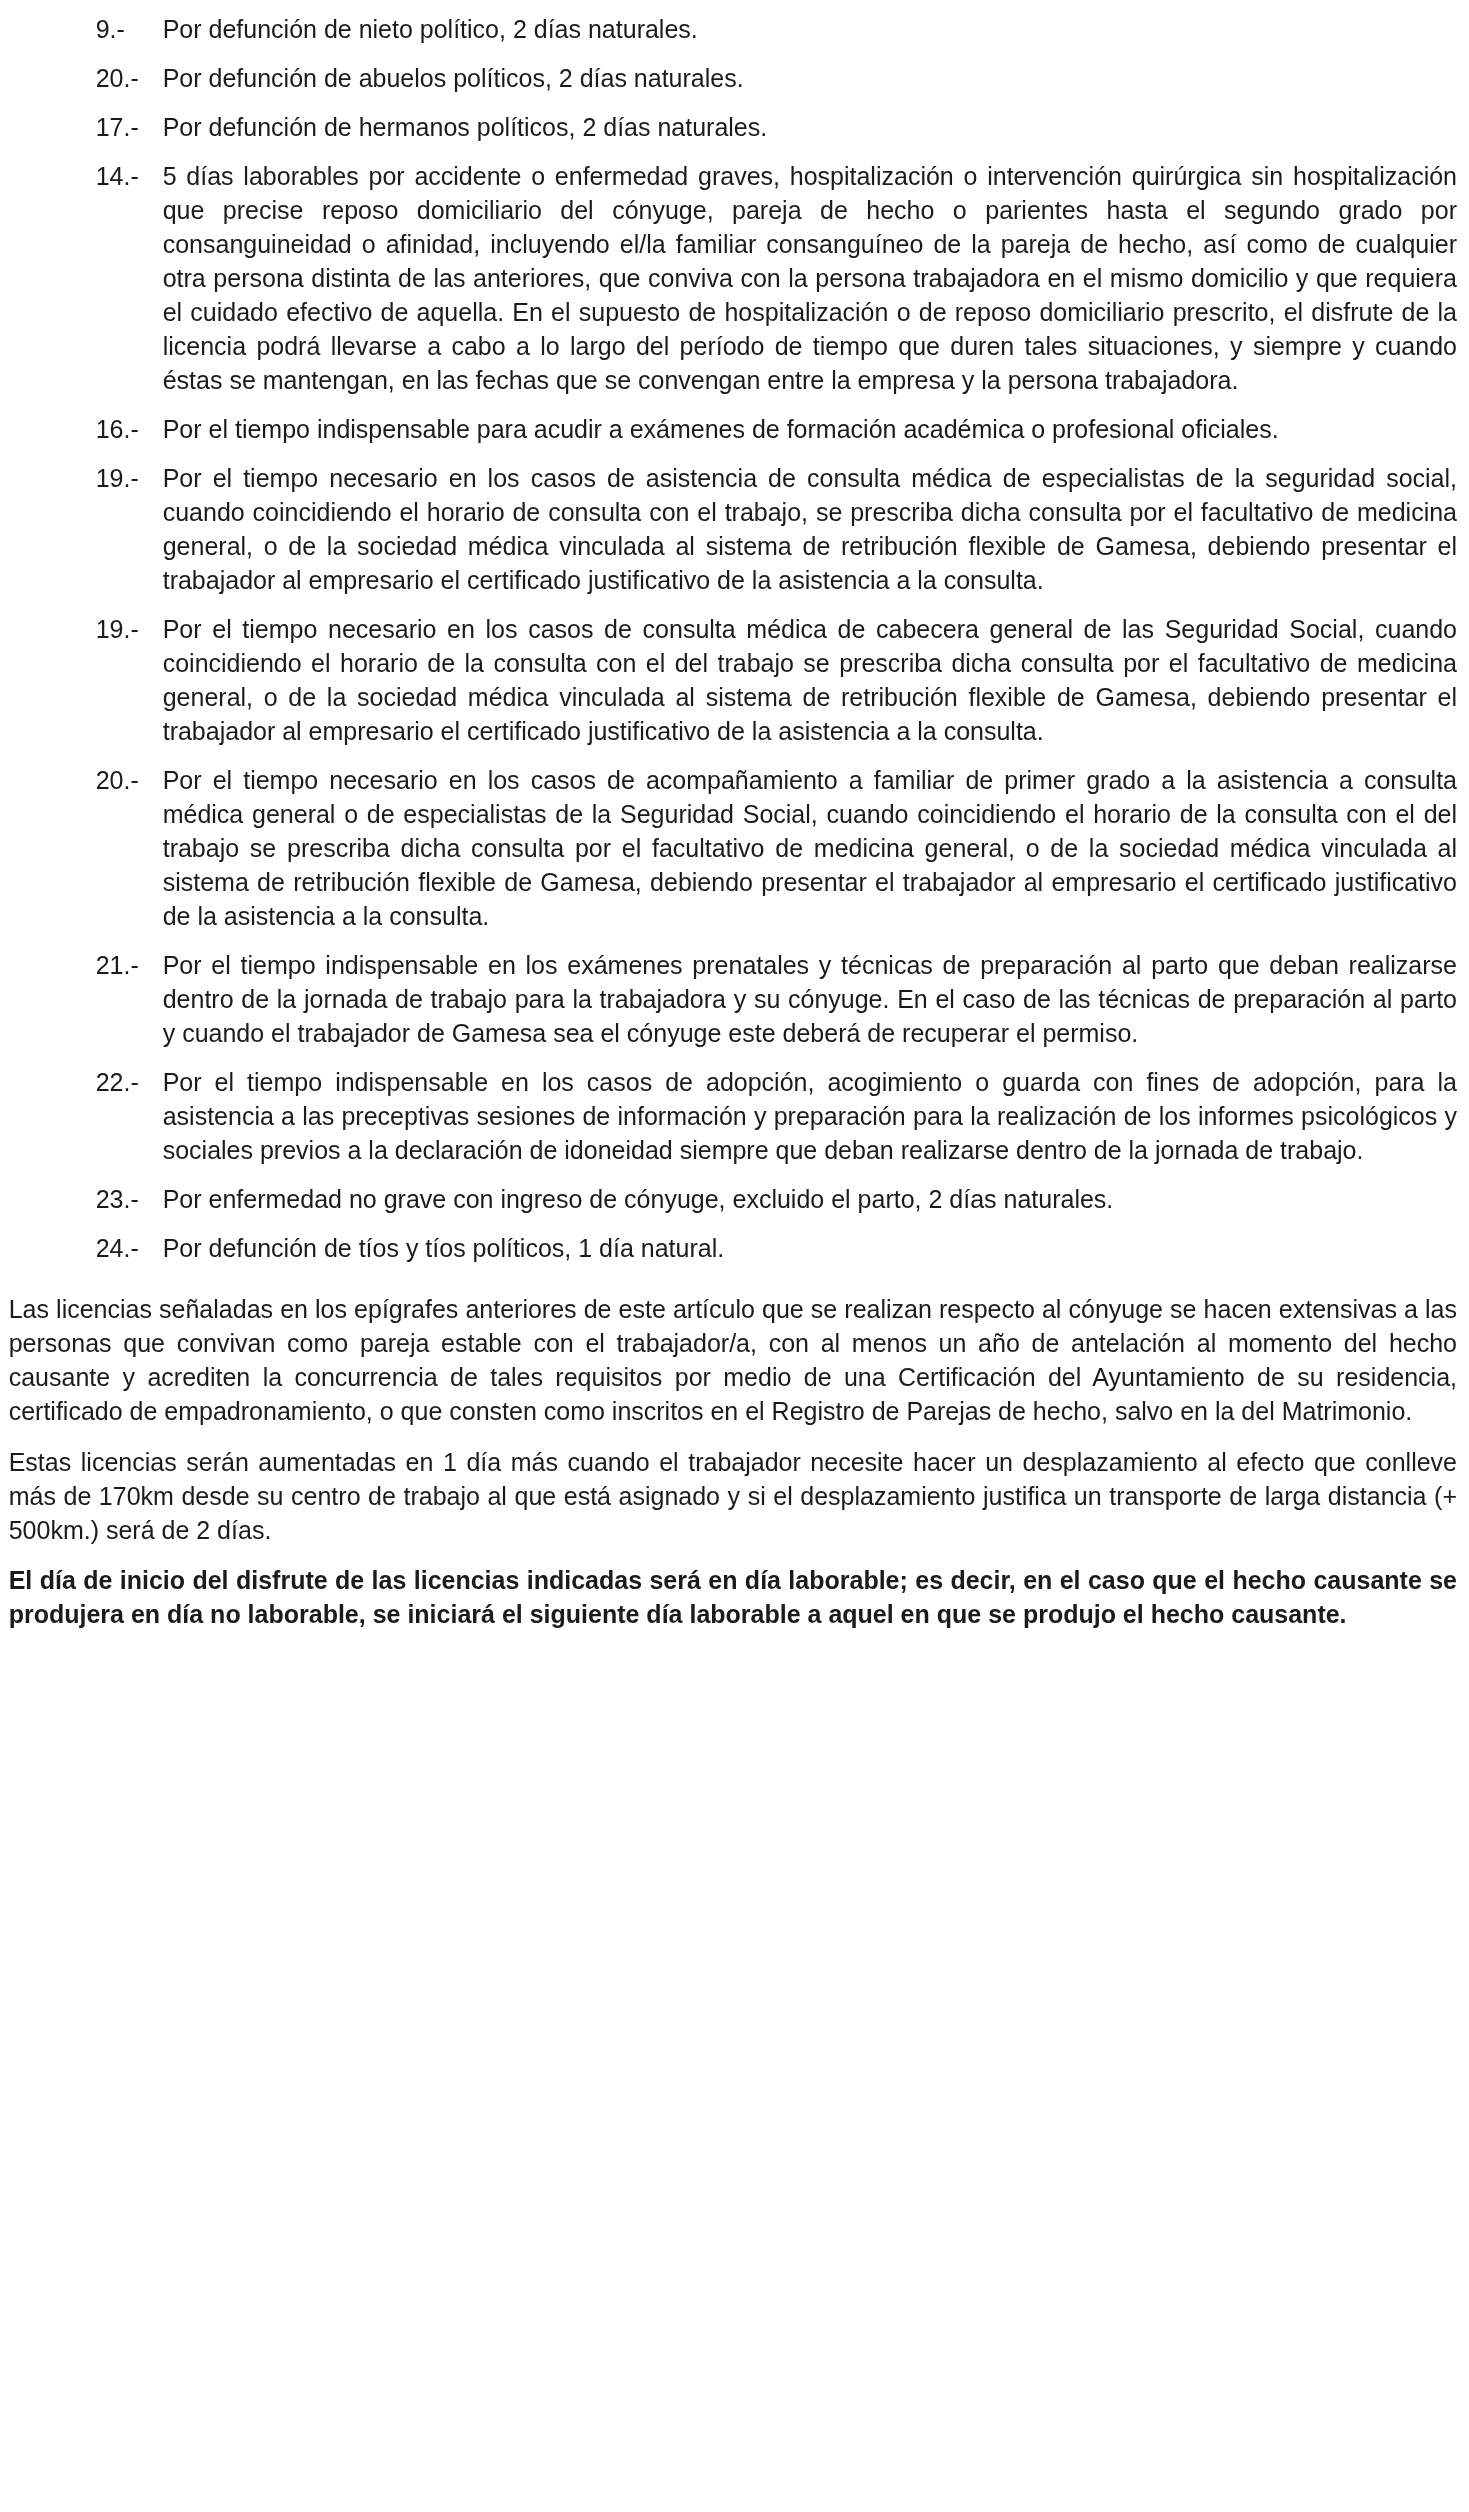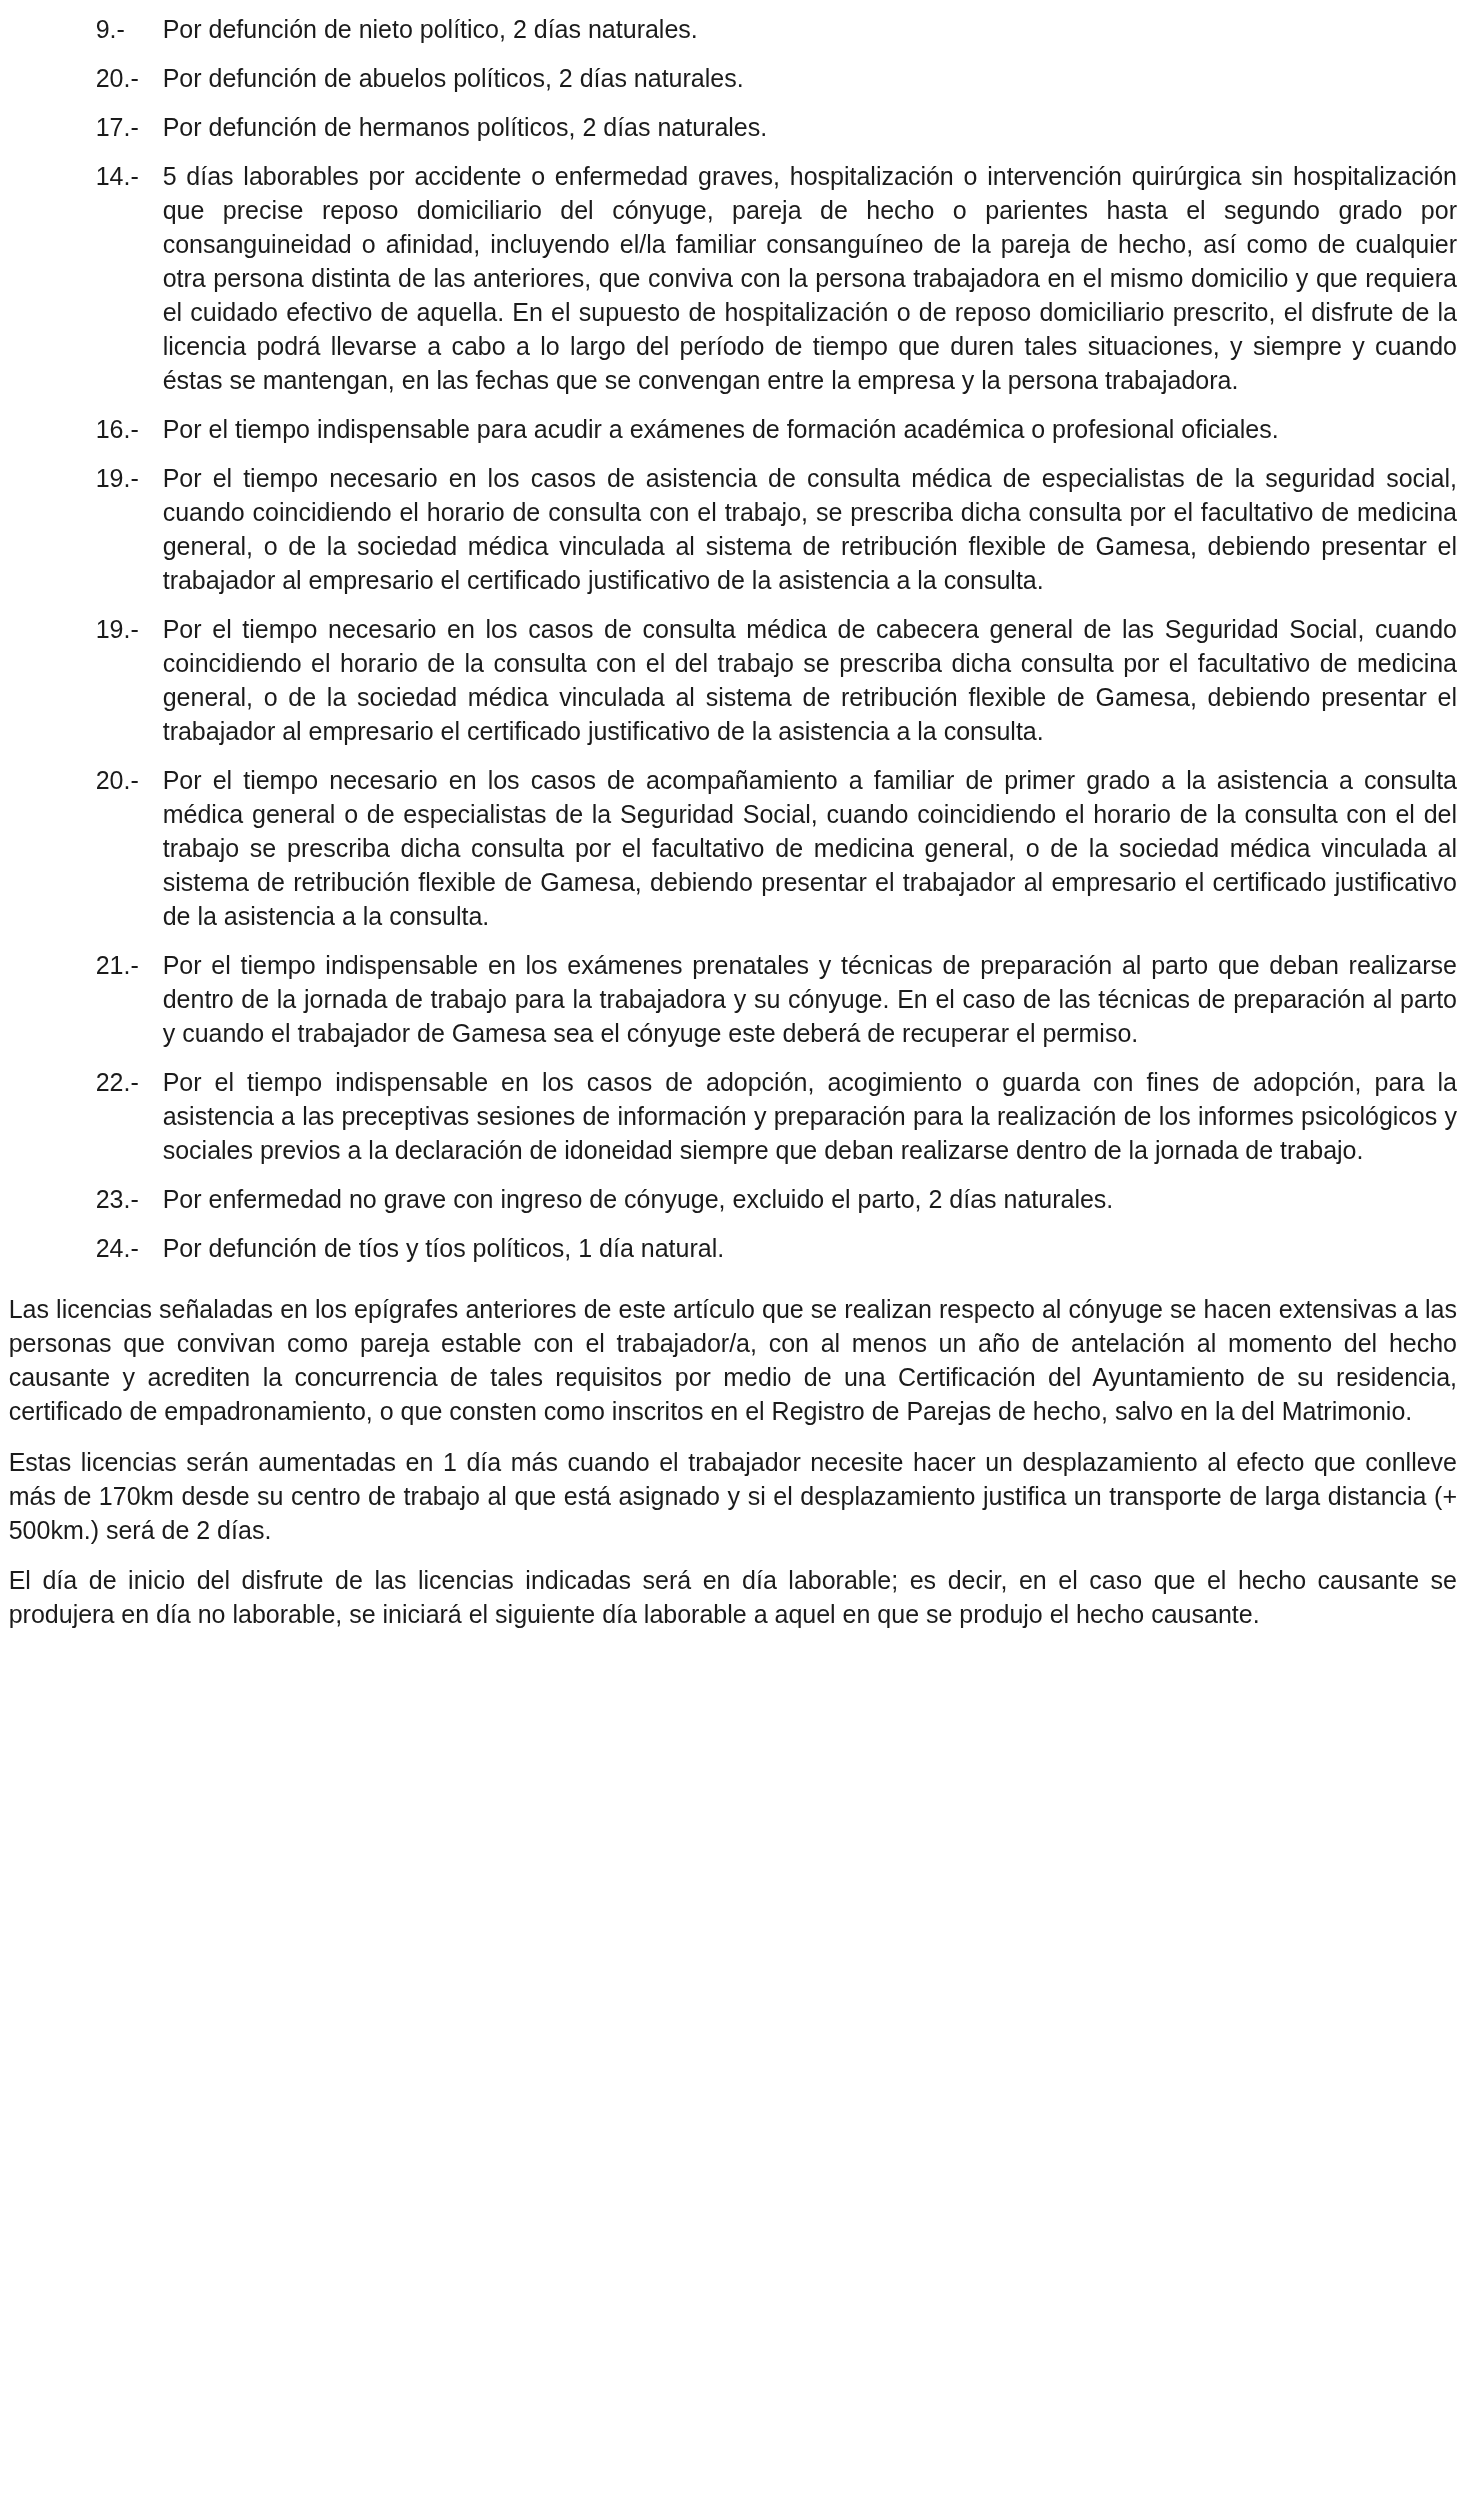--- a/index.html
+++ b/index.html
@@ -47,20 +47,21 @@
   section.closing {
     margin-top: 27px;
   }
   section.closing p.para {
     margin: 0 0 16.6px 0;
     text-align: justify;
     hyphens: manual;
   }
   section.closing p.para:last-child {
     margin-bottom: 4px;
+    font-weight: bold;
   }
 </style>
 </head>
 <body>
 
 <div class="page">
   <ol class="license-list">
   <li class="item">
     <span class="num">9.-</span>
     <span class="txt">Por defunción de nieto político, 2 días naturales.</span>

